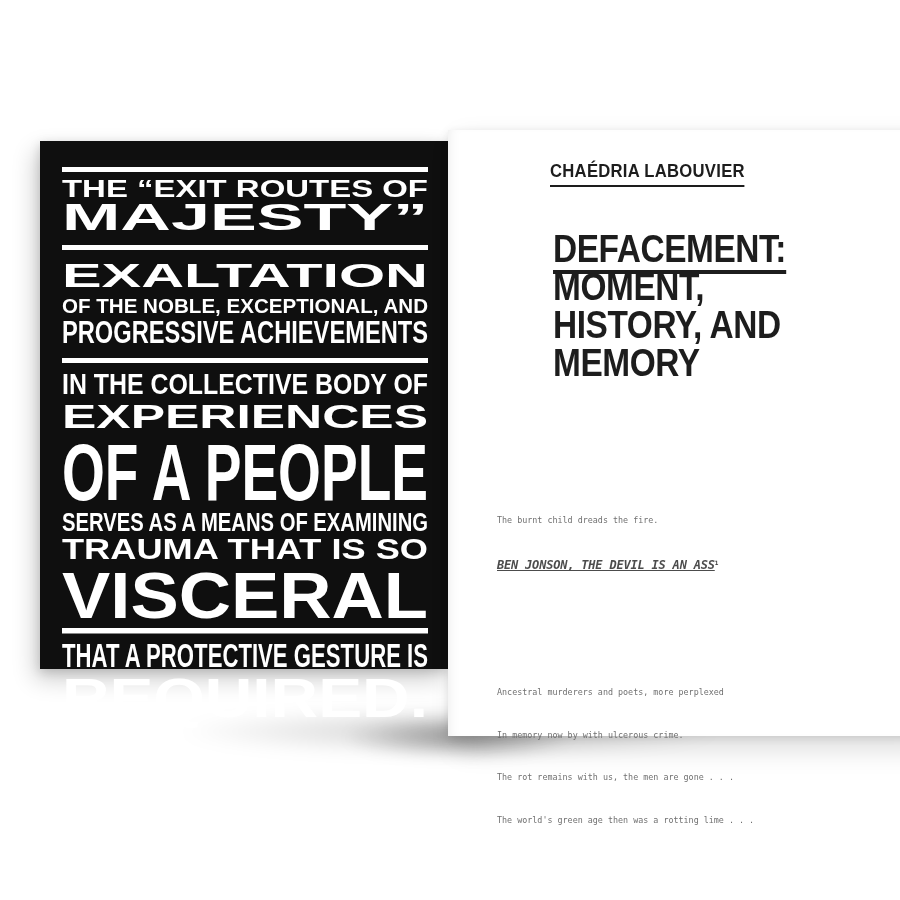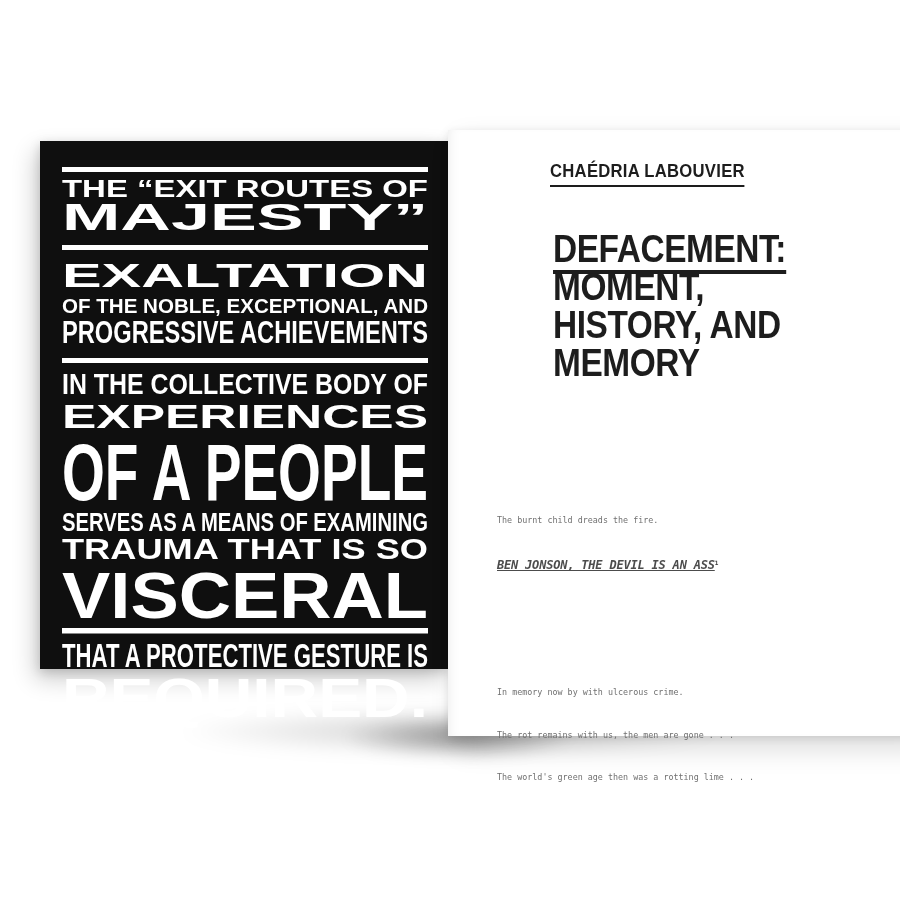--- a/index.html
+++ b/index.html
@@ -122,20 +122,21 @@
     </div>
 
     <div class="poem">
 
       <div class="block">
         <div>The burnt child dreads the fire.</div>
         <div><span class="attr">BEN JONSON, THE DEVIL IS AN ASS</span><sup>1</sup></div>
       </div>
 
       <div class="stanza">
+        <div>Ancestral murderers and poets, more perplexed</div>
         <div>In memory now by with ulcerous crime.</div>
         <div>The rot remains with us, the men are gone . . .</div>
         <div>The world's green age then was a rotting lime . . .</div>
       </div>
 
       
 
       
 
     </div>

